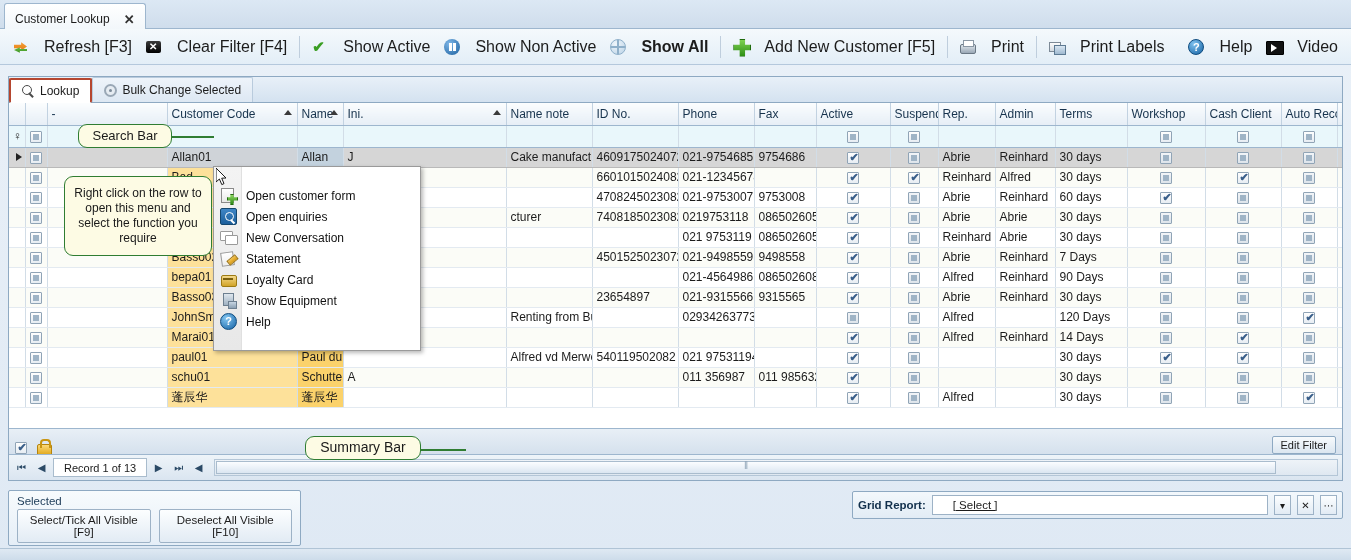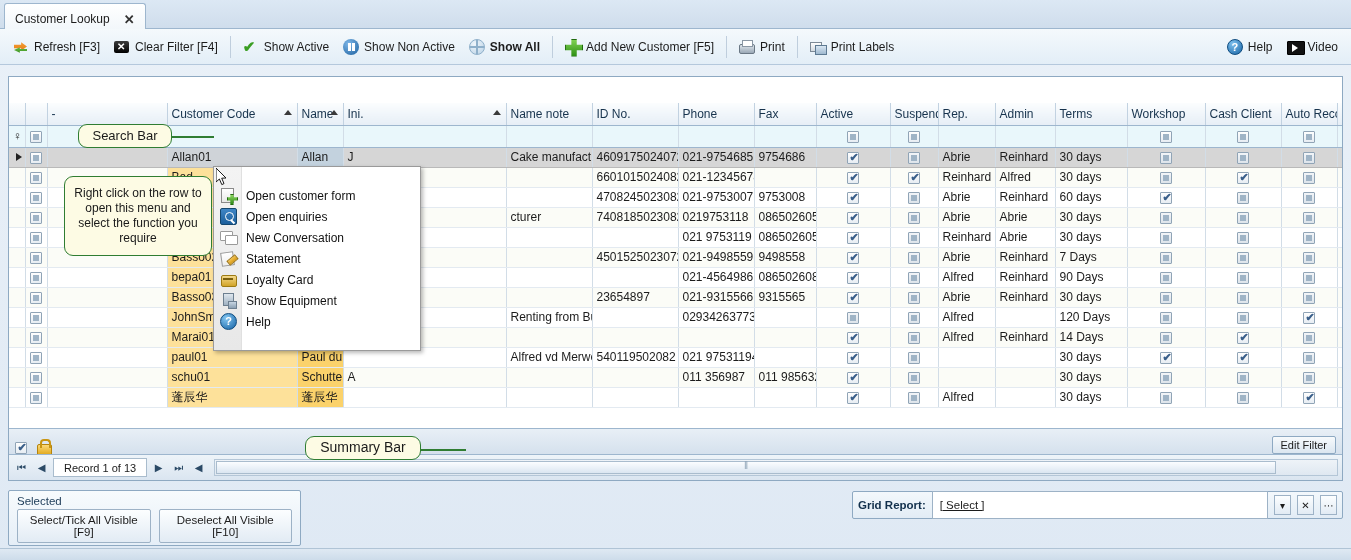--- a/index.html
+++ b/index.html
@@ -39,23 +39,23 @@
   }
 
   
   .toolbar {
     position: absolute; left: 0; top: 29px; width: 1351px; height: 36px;
     background: linear-gradient(#f4f9fc, #e3eef7);
     border-bottom: 1px solid #b4c8dc;
     display: flex; align-items: center; padding: 0 6px;
   }
   .tbtn {
-    display: flex; align-items: center; gap: 5px;
+    display: flex; align-items: center; gap: 15px;
     padding: 3px 7px; height: 26px; cursor: pointer;
-    white-space: nowrap; font-size: 12px;
+    white-space: nowrap; font-size: 16px;
   }
   .tbsep {
     width: 1px; height: 22px; margin: 0 5px;
     background: #bfcedd;
   }
   .tb-spacer { flex: 1; }
 
   
   .ic { width: 16px; height: 16px; position: relative; flex: 0 0 16px; }
   .ic-refresh::before {
@@ -348,22 +348,22 @@
     border: 1px solid #9db2c6; border-radius: 2px; cursor: pointer;
   }
   .gridreport {
     position: absolute; left: 852px; top: 491px; width: 491px; height: 28px;
     background: linear-gradient(#f3f8fc, #e2ecf5);
     border: 1px solid #8ea9c2; border-radius: 2px;
     display: flex; align-items: center; padding: 0 5px; gap: 6px;
   }
   .gridreport .lbl { font-weight: bold; font-size: 11.5px; color: #12304c; }
   .gr-input {
-    flex: 1; height: 28px; background: #fff; border: 1px solid #9db2c6;
-    display: flex; align-items: center; padding: 0 7px; font-size: 11.5px; text-decoration: underline;
+    flex: 1; height: 20px; background: #fff; border: 1px solid #9db2c6;
+    display: flex; align-items: center; padding: 0 20px; font-size: 11.5px; text-decoration: underline;
   }
   .gr-btn {
     width: 17px; height: 20px; border: 1px solid #9db2c6;
     background: linear-gradient(#fcfeff, #e2ebf4);
     display: flex; align-items: center; justify-content: center;
     font-size: 10px; cursor: pointer;
   }
   .statusstrip {
     position: absolute; left: 0; bottom: 0; width: 1351px; height: 12px;
     background: linear-gradient(#dfe9f3, #cddcea);
@@ -544,20 +544,30 @@
       <span>Help</span>
     </div>
     <div class="tbtn">
       <span class="ic ic-video"></span>
       <span>Video</span>
     </div>
   </div>
 
   <div class="panel">
 
+    <div class="subtabs">
+      <div class="subtab active">
+        <span class="ic-magnify"></span>
+        <span>Lookup</span>
+      </div>
+      <div class="subtab inactive">
+        <span class="ic-gear"></span>
+        <span>Bulk Change Selected</span>
+      </div>
+    </div>
 
     <div class="gridwrap">
       <table class="grid">
         <colgroup id="grid-colgroup">
             <col style="width: 16px;">
             <col style="width: 22px;">
             <col style="width: 120px;">
             <col style="width: 130px;">
             <col style="width: 46px;">
             <col style="width: 163px;">

